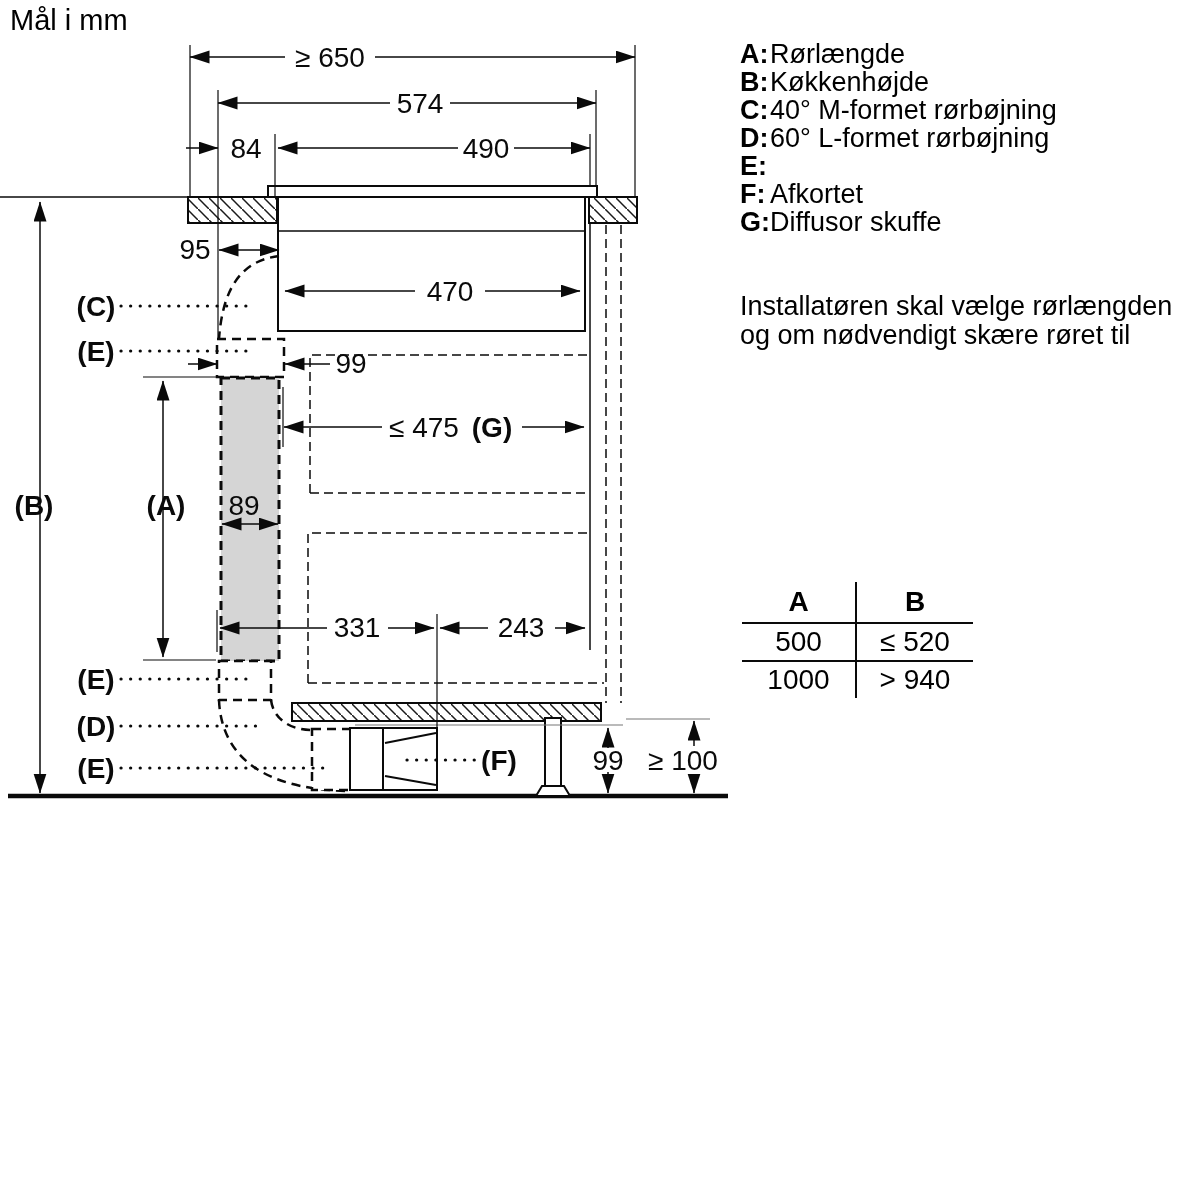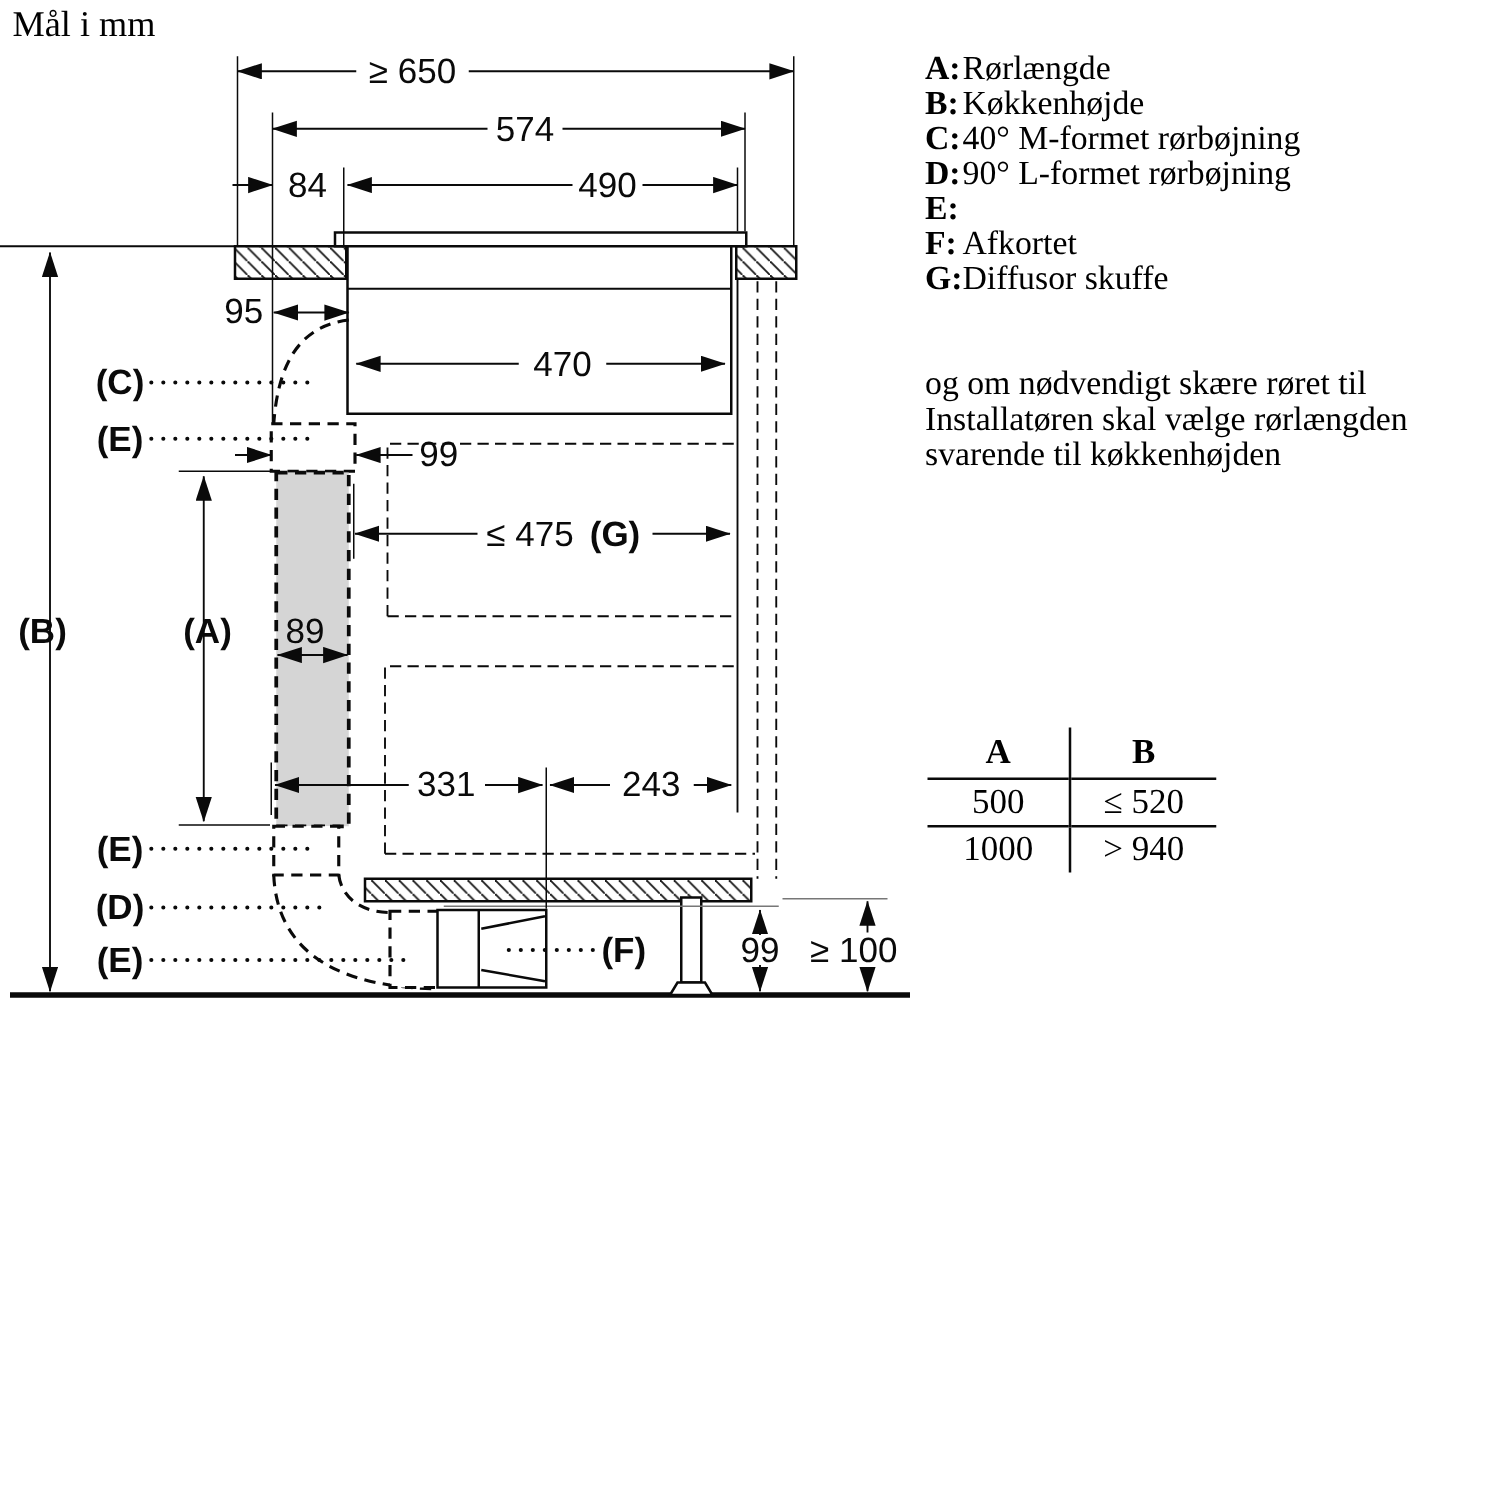--- a/index.html
+++ b/index.html
@@ -4,21 +4,21 @@
 <style>
   html,body{margin:0;padding:0;}
   body{width:1200px;height:1200px;background:#ffffff;position:relative;overflow:hidden;
        font-family:"Liberation Sans",sans-serif;color:#000;}
   #stage{position:absolute;left:0;top:0;width:1200px;height:1200px;}
   svg{position:absolute;left:0;top:0;}
   svg text{font-family:"Liberation Sans",sans-serif;fill:#0a0a0a;}
   text.dim{font-size:28px;font-weight:400;text-anchor:middle;}
   text.dim-b{font-size:28px;font-weight:700;text-anchor:middle;}
   text.lbl{font-size:28px;font-weight:700;text-anchor:middle;}
-  .overlay{position:absolute;font-family:Liberation Serif, serif;}
+  .overlay{position:absolute;}
   #page-title{left:10px;top:4px;font-size:29px;}
   #legend{left:740px;top:40px;}
   .legend-row{display:flex;font-size:27px;line-height:28px;white-space:nowrap;}
   .legend-key{font-weight:700;min-width:30px;}
   #note{left:740px;top:292px;font-size:27px;line-height:28.5px;white-space:nowrap;}
   #spec-table{left:742px;top:582px;border-collapse:collapse;font-size:28px;text-align:center;}
   #spec-table th{font-weight:700;width:111px;height:38px;vertical-align:middle;}
   #spec-table td{height:34px;vertical-align:middle;text-align:center;}
   #spec-table th:first-child,#spec-table td:first-child{border-right:2px solid #0a0a0a;width:111px;}
   #spec-table th:last-child,#spec-table td:last-child{width:114px;}
@@ -188,39 +188,38 @@
     <div class="legend-row">
       <span class="legend-key">B:</span>
       <span class="legend-label">Køkkenhøjde</span>
     </div>
     <div class="legend-row">
       <span class="legend-key">C:</span>
       <span class="legend-label">40° M-formet rørbøjning</span>
     </div>
     <div class="legend-row">
       <span class="legend-key">D:</span>
-      <span class="legend-label">90° L-formet rørbøjning</span>
+      <span class="legend-label">60° L-formet rørbøjning</span>
     </div>
     <div class="legend-row">
       <span class="legend-key">E:</span>
     </div>
     <div class="legend-row">
       <span class="legend-key">F:</span>
       <span class="legend-label">Afkortet</span>
     </div>
     <div class="legend-row">
       <span class="legend-key">G:</span>
       <span class="legend-label">Diffusor skuffe</span>
     </div>
   </div>
 
   <div id="note" class="overlay">
+    <div>Installatøren skal vælge rørlængden</div>
     <div>og om nødvendigt skære røret til</div>
-    <div>Installatøren skal vælge rørlængden</div>
-    <div>svarende til køkkenhøjden</div>
   </div>
 
   <table id="spec-table" class="overlay">
     <thead>
       <tr>
         <th>A</th>
         <th>B</th>
       </tr>
     </thead>
     <tbody>

